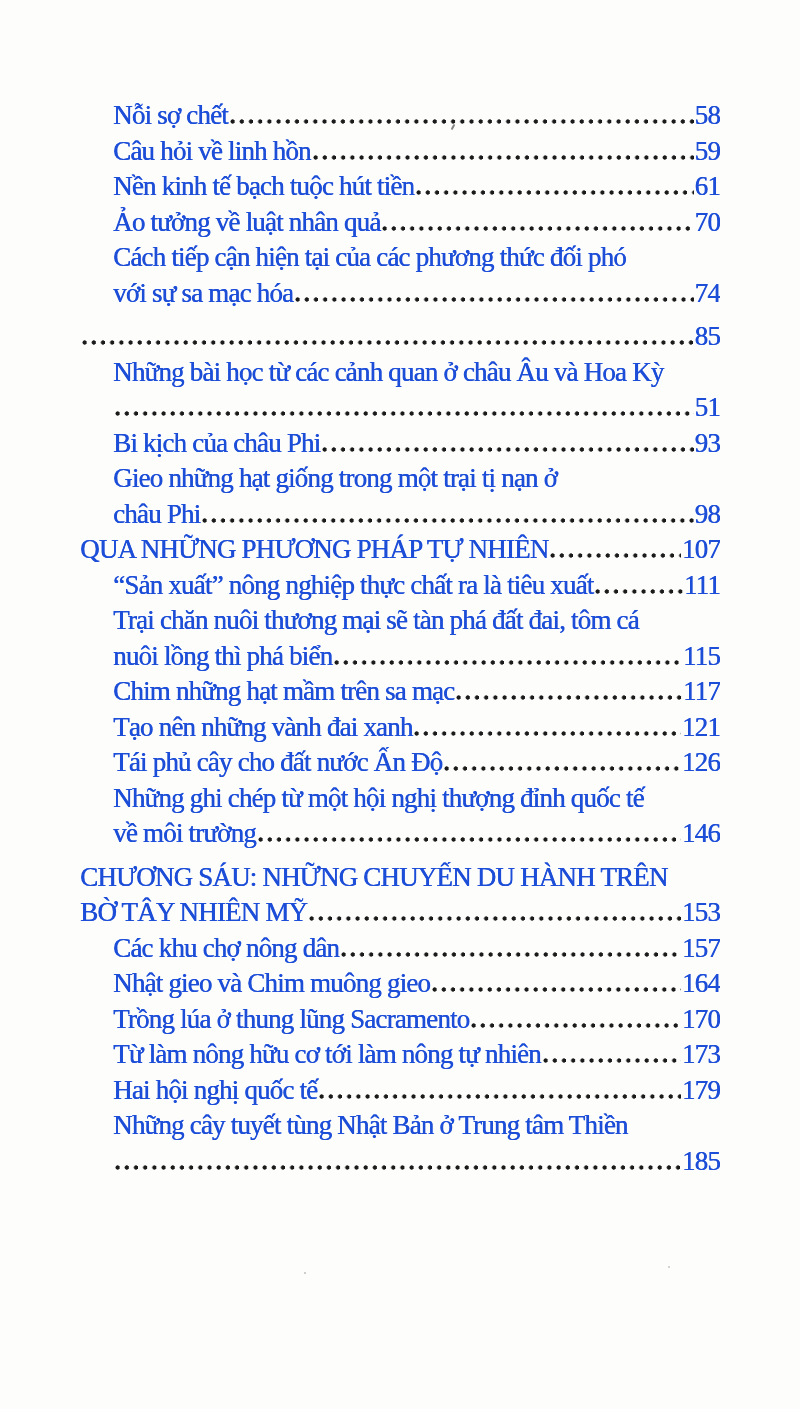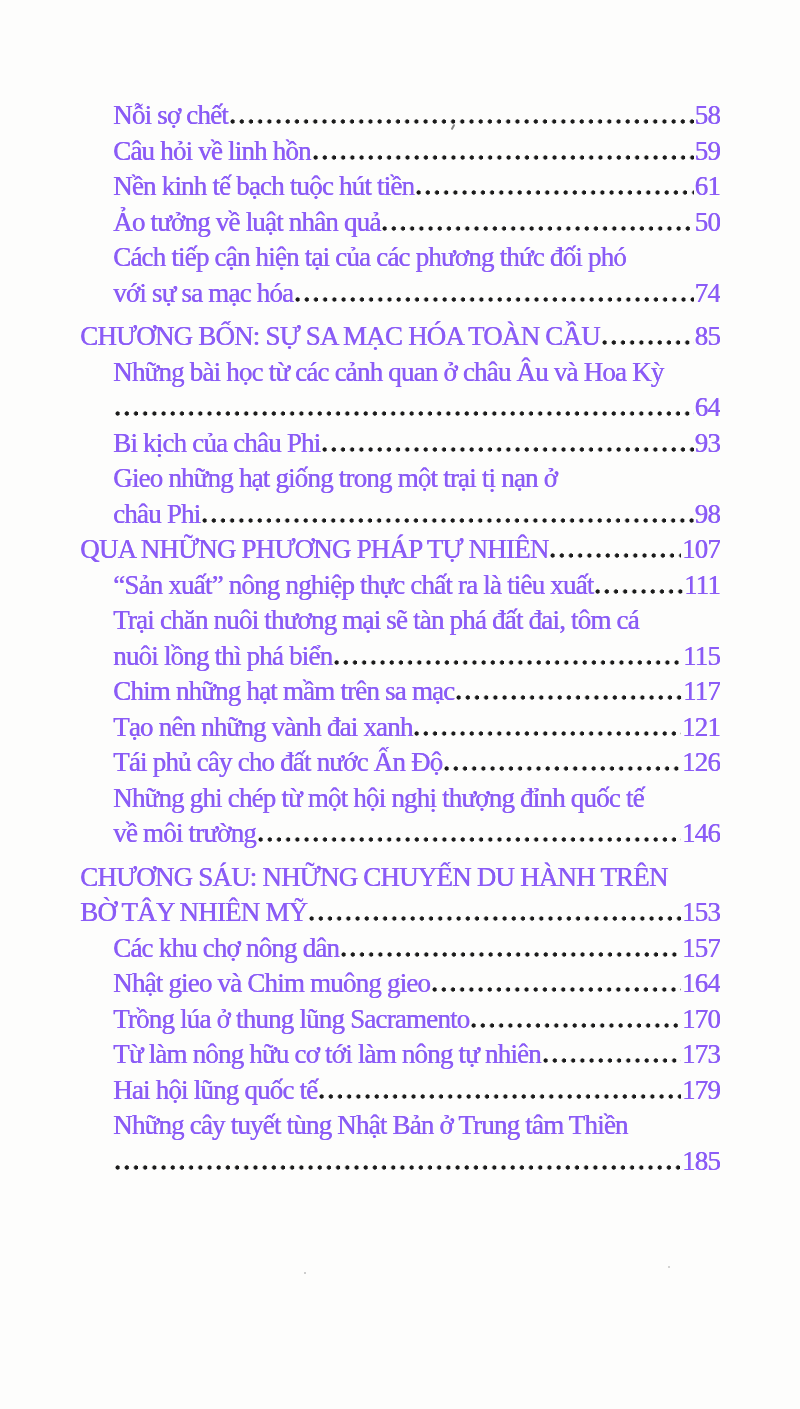--- a/index.html
+++ b/index.html
@@ -7,21 +7,21 @@
     padding: 0;
     background: #ffffff;
   }
   .page {
     position: relative;
     width: 800px;
     height: 1409px;
     background: #fdfdfc;
     overflow: hidden;
     font-family: "Liberation Serif", "DejaVu Serif", serif;
-    color: #8b5cf6;
+    color: #1d4ed8;
   }
   .toc {
     position: absolute;
     left: 80px;
     top: 100px;
     width: 640px;
   }
   .toc-line {
     display: flex;
     align-items: baseline;
@@ -95,41 +95,40 @@
         <span class="pagenum">59</span>
       </div>
       <div class="toc-line sub">
         <span class="entry-text">Nền kinh tế bạch tuộc hút tiền</span>
         <span class="leader"></span>
         <span class="pagenum">61</span>
       </div>
       <div class="toc-line sub">
         <span class="entry-text">Ảo tưởng về luật nhân quả</span>
         <span class="leader"></span>
-        <span class="pagenum">50</span>
+        <span class="pagenum">70</span>
       </div>
       <div class="toc-line sub">
         <span class="entry-text">Cách tiếp cận hiện tại của các phương thức đối phó</span>
       </div>
       <div class="toc-line sub">
         <span class="entry-text">với sự sa mạc hóa</span>
         <span class="leader"></span>
         <span class="pagenum">74</span>
       </div>
       <div class="toc-line chapter chapter-first">
-        <span class="entry-text">CHƯƠNG BỐN: SỰ SA MẠC HÓA TOÀN CẦU</span>
         <span class="leader"></span>
         <span class="pagenum">85</span>
       </div>
       <div class="toc-line sub">
         <span class="entry-text">Những bài học từ các cảnh quan ở châu Âu và Hoa Kỳ</span>
       </div>
       <div class="toc-line sub">
         <span class="leader"></span>
-        <span class="pagenum">64</span>
+        <span class="pagenum">51</span>
       </div>
       <div class="toc-line sub">
         <span class="entry-text">Bi kịch của châu Phi</span>
         <span class="leader"></span>
         <span class="pagenum">93</span>
       </div>
       <div class="toc-line sub">
         <span class="entry-text">Gieo những hạt giống trong một trại tị nạn ở</span>
       </div>
       <div class="toc-line sub">
@@ -200,21 +199,21 @@
         <span class="entry-text">Trồng lúa ở thung lũng Sacramento</span>
         <span class="leader"></span>
         <span class="pagenum">170</span>
       </div>
       <div class="toc-line sub">
         <span class="entry-text">Từ làm nông hữu cơ tới làm nông tự nhiên</span>
         <span class="leader"></span>
         <span class="pagenum">173</span>
       </div>
       <div class="toc-line sub">
-        <span class="entry-text">Hai hội lũng quốc tế</span>
+        <span class="entry-text">Hai hội nghị quốc tế</span>
         <span class="leader"></span>
         <span class="pagenum">179</span>
       </div>
       <div class="toc-line sub">
         <span class="entry-text">Những cây tuyết tùng Nhật Bản ở Trung tâm Thiền</span>
       </div>
       <div class="toc-line sub">
         <span class="leader"></span>
         <span class="pagenum">185</span>
       </div>

